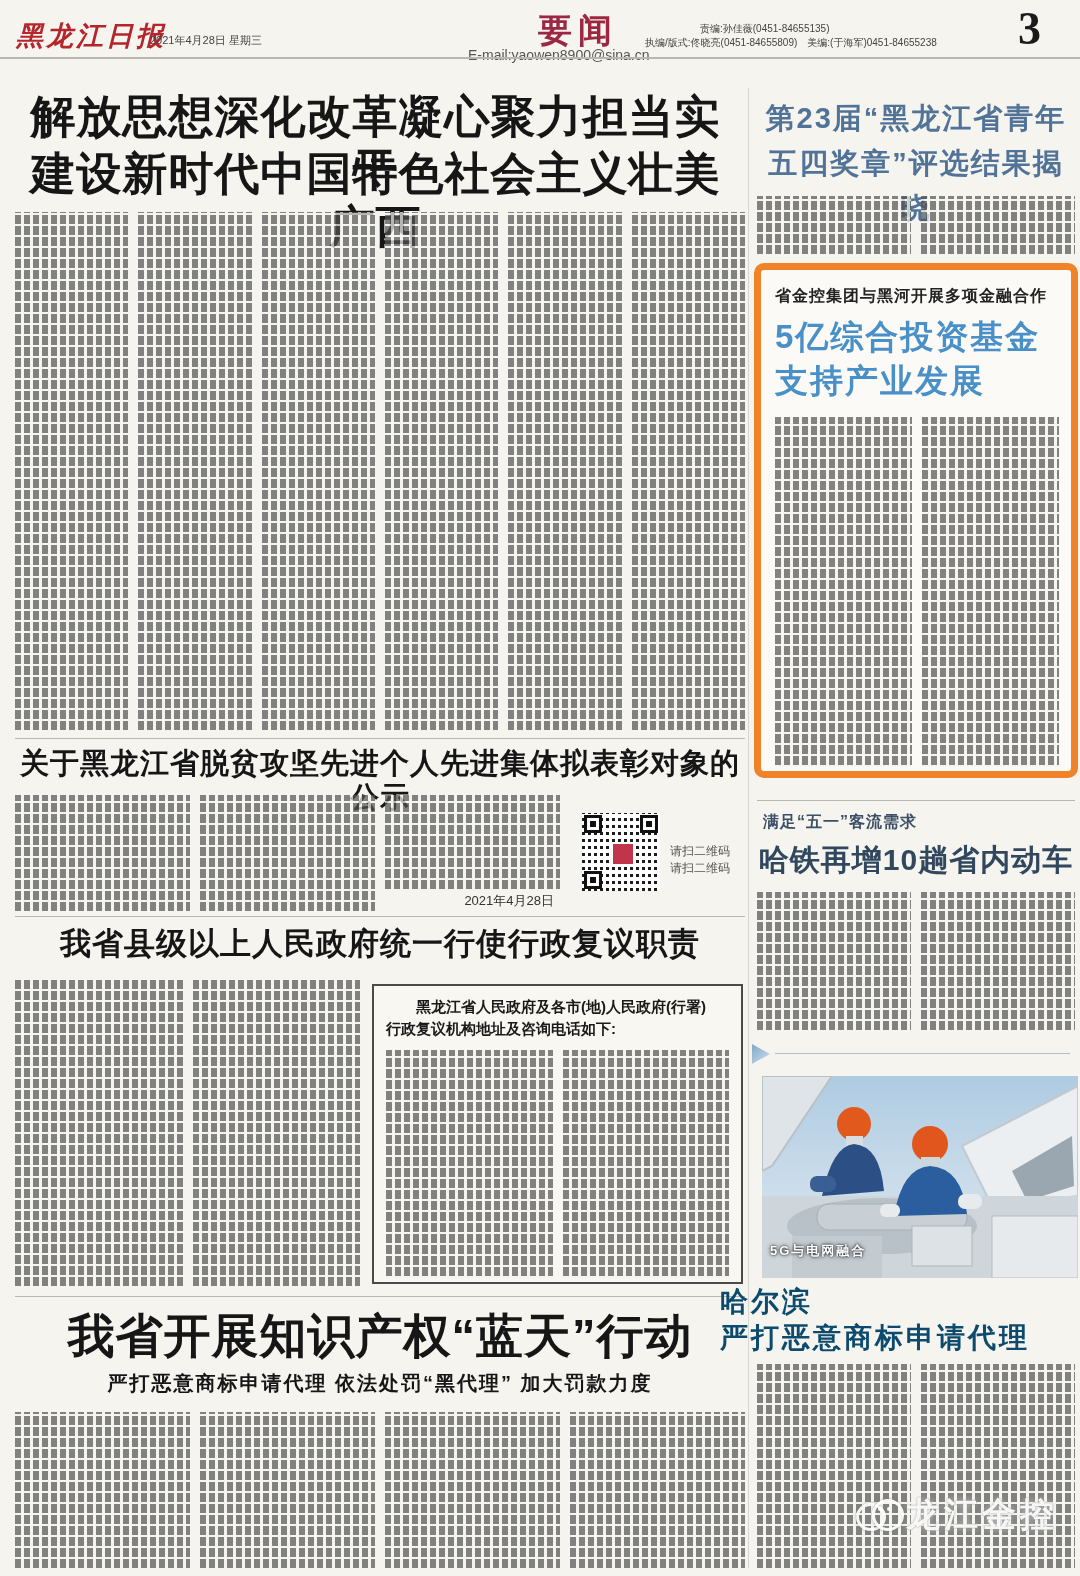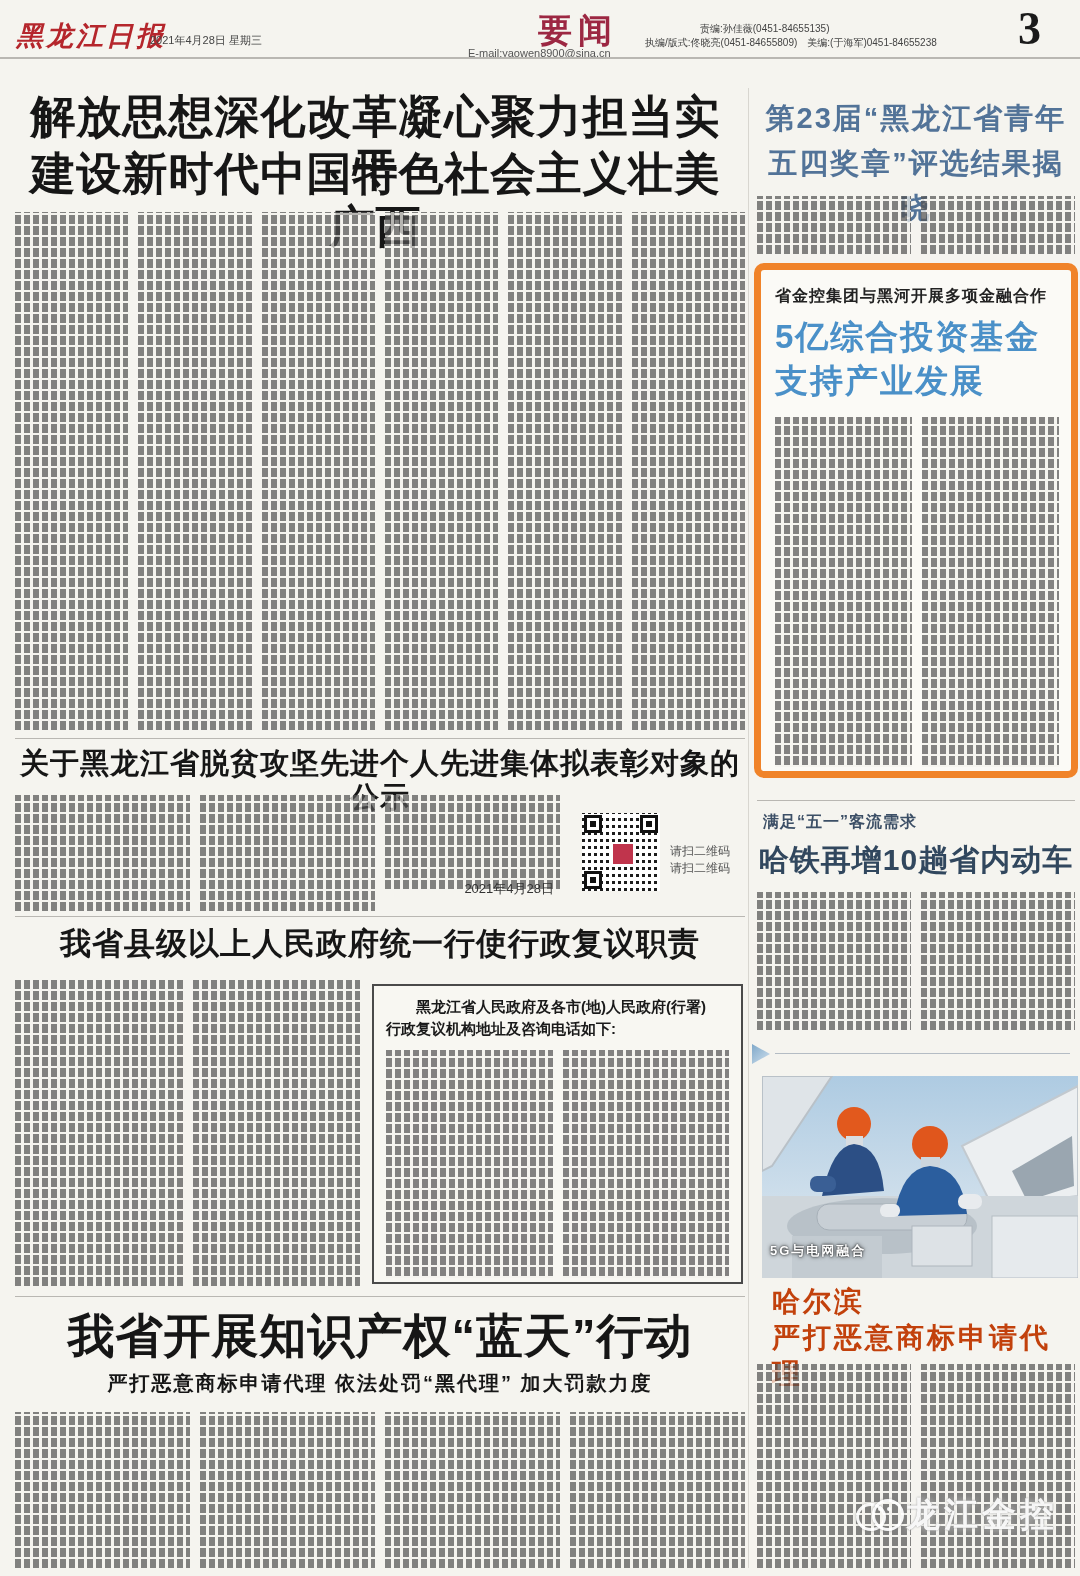--- a/index.html
+++ b/index.html
@@ -47,21 +47,21 @@
 </style>
 </head>
 <body>
 
 <div id="canvas">
 
   <div class="abs" id="masthead" style="left:16px;top:18px;">黑龙江日报</div>
   <div class="abs tiny" style="left:150px;top:33px;font-size:11px;">2021年4月28日 星期三</div>
 
   <div class="abs" id="section-title" style="left:497px;top:8px;margin-left:41px;">要闻</div>
-  <div class="abs tiny" style="left:468px;top:47px;font-size:11px;color:#555;">E-mail:yaowen8900@sina.cn</div>
+  <div class="abs tiny" style="left:468px;top:47px;font-size:14px;color:#555;">E-mail:yaowen8900@sina.cn</div>
 
   <div class="abs tiny" style="left:700px;top:22px;">责编:孙佳薇(0451-84655135)</div>
   <div class="abs tiny" style="left:645px;top:36px;">执编/版式:佟晓亮(0451-84655809)　美编:(于海军)0451-84655238</div>
 
   <div class="abs" id="page-num" style="left:1018px;top:2px;">3</div>
 
   <div class="abs rule" style="left:0;top:57px;width:1080px;height:2px;"></div>
 
   <div class="abs vrule" style="left:748px;top:88px;height:1480px;"></div>
 
@@ -78,21 +78,21 @@
   </div>
 
   <div class="abs rule" style="left:15px;top:738px;width:730px;"></div>
   <div class="abs headline" style="left:15px;top:746px;width:730px;font-size:29px;">关于黑龙江省脱贫攻坚先进个人先进集体拟表彰对象的公示</div>
 
   <div class="abs cols" style="left:15px;top:795px;width:730px;height:118px;">
     <div class="sim"></div>
     <div class="sim"></div>
     <div style="position:relative;">
       <div class="sim" style="position:absolute;inset:0 0 22px 0;"></div>
-      <div class="abs" style="right:6px;bottom:15px;font-size:13px;color:#333;text-align:center;">2021年4月28日</div>
+      <div class="abs" style="right:6px;bottom:3px;font-size:13px;color:#333;text-align:center;">2021年4月28日</div>
     </div>
     <div style="position:relative;">
       <div class="abs qr-pattern" style="left:12px;top:18px;width:78px;height:78px;">
         <div class="finder abs" style="left:2px;top:2px;width:12px;height:12px;"></div>
         <div class="finder abs" style="right:2px;top:2px;width:12px;height:12px;"></div>
         <div class="finder abs" style="left:2px;bottom:2px;width:12px;height:12px;"></div>
         <div class="abs" style="left:29px;top:29px;width:20px;height:20px;background:#c0344c;border:2px solid #fff;"></div>
       </div>
       <div class="abs" style="left:100px;top:48px;font-size:12px;color:#555;line-height:17px;">
         <div>请扫二维码</div>
@@ -190,21 +190,21 @@
       <rect x="196" y="118" width="24" height="15" rx="7" fill="#e8ebee"></rect>
       <rect x="118" y="128" width="20" height="13" rx="6" fill="#e8ebee"></rect>
 
       <rect x="150" y="150" width="60" height="40" fill="#dde2e6" stroke="#aeb6bd"></rect>
       <rect x="230" y="140" width="86" height="62" fill="#e6eaed" stroke="#b5bdc4"></rect>
       <rect x="30" y="160" width="90" height="42" fill="#c3cbd1"></rect>
     </svg>
     <div class="abs" id="photo-caption" style="left:8px;bottom:18px;">5G与电网融合</div>
   </div>
 
-  <div class="abs" style="left:772px;top:1284px;font-weight:bold;font-size:28px;color:#c2410c;letter-spacing:3px;line-height:36px;">
+  <div class="abs" style="left:720px;top:1284px;font-weight:bold;font-size:28px;color:#0c4a6e;letter-spacing:3px;line-height:36px;">
     <div>哈尔滨</div>
     <div>严打恶意商标申请代理</div>
   </div>
   <div class="abs cols" style="left:757px;top:1364px;width:318px;height:206px;">
     <div class="sim"></div>
     <div class="sim"></div>
   </div>
 
   <div class="abs" style="left:856px;top:1492px;display:flex;align-items:center;gap:6px;">
     <span style="position:relative;width:44px;height:40px;display:inline-block;">

